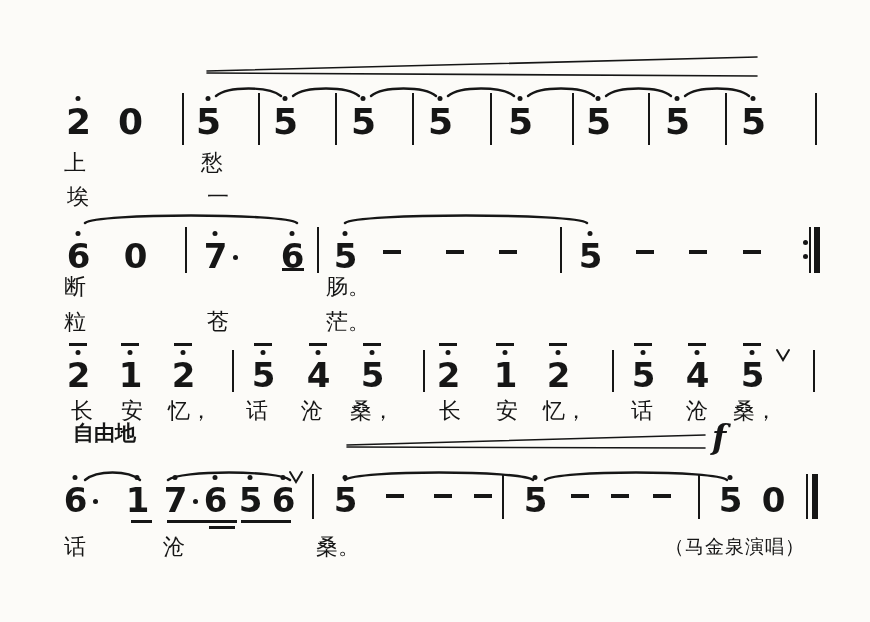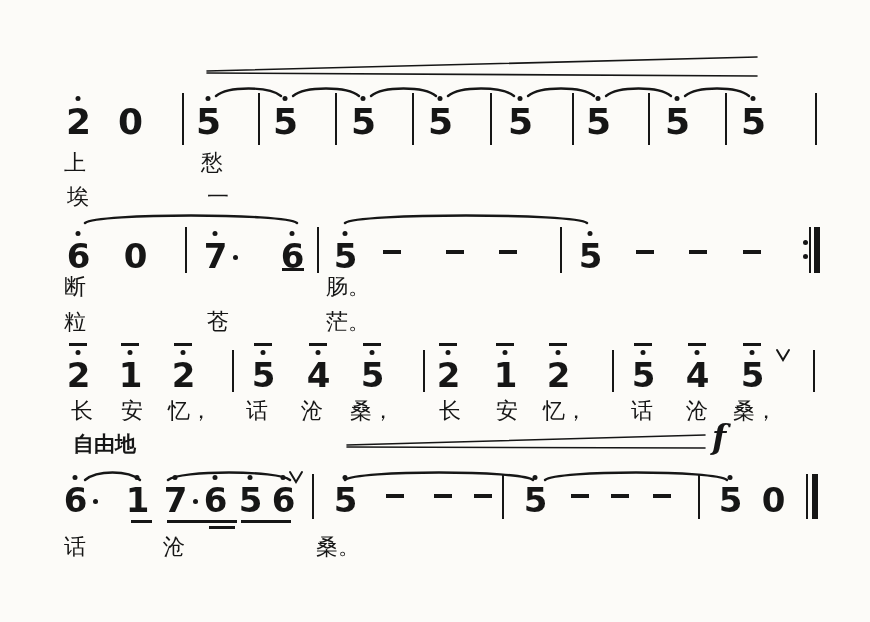--- a/index.html
+++ b/index.html
@@ -47,22 +47,23 @@
       <path d="M345 223 C 357 213, 575 213, 587 223" fill="none" stroke="#161616" stroke-width="2.4" stroke-linecap="round"></path>
       <path d="M777 350 L783 360 L789 350" fill="none" stroke="#161616" stroke-width="2" stroke-linecap="round"></path>
       <path d="M85 480 C 97 470, 128 470, 140 480" fill="none" stroke="#161616" stroke-width="2.4" stroke-linecap="round"></path>
       <path d="M168 480 C 180 470, 278 470, 290 480" fill="none" stroke="#161616" stroke-width="2.4" stroke-linecap="round"></path>
       <path d="M345 480 C 357 470, 521 470, 533 480" fill="none" stroke="#161616" stroke-width="2.4" stroke-linecap="round"></path>
       <path d="M545 480 C 557 470, 715 470, 727 480" fill="none" stroke="#161616" stroke-width="2.4" stroke-linecap="round"></path>
       <path d="M347 445 L705 435" fill="none" stroke="#161616" stroke-width="1.6" stroke-linecap="round"></path>
       <path d="M347 447 L705 448" fill="none" stroke="#161616" stroke-width="1.6" stroke-linecap="round"></path>
       <path d="M290 472 L296 482 L302 472" fill="none" stroke="#161616" stroke-width="2" stroke-linecap="round"></path>
     </svg>
-  <div id="tempo-label" class="abs-text" style="left: 73px; top: 430px;">自由地</div>
+  <div id="tempo-label" class="abs-text" style="left: 73px; top: 419px;">自由地</div>
   <div id="dynamic-f" class="abs-text" style="left: 712px; top: 418px;">f</div>
+  <div id="credit" class="abs-text" style="left: 665px; top: 534px;">（马金泉演唱）</div>
 <div class="note" style="left: 78px; top: 104px; font-size: 36px;">2</div>
     <div class="octdot" style="left: 78px; top: 96px;"></div>
     <div class="note" style="left: 130px; top: 104px; font-size: 36px;">0</div>
     <div class="note" style="left: 208px; top: 104px; font-size: 36px;">5</div>
     <div class="octdot" style="left: 208px; top: 96px;"></div>
     <div class="note" style="left: 285px; top: 104px; font-size: 36px;">5</div>
     <div class="octdot" style="left: 285px; top: 96px;"></div>
     <div class="note" style="left: 363px; top: 104px; font-size: 36px;">5</div>
     <div class="octdot" style="left: 363px; top: 96px;"></div>
     <div class="note" style="left: 440px; top: 104px; font-size: 36px;">5</div>

